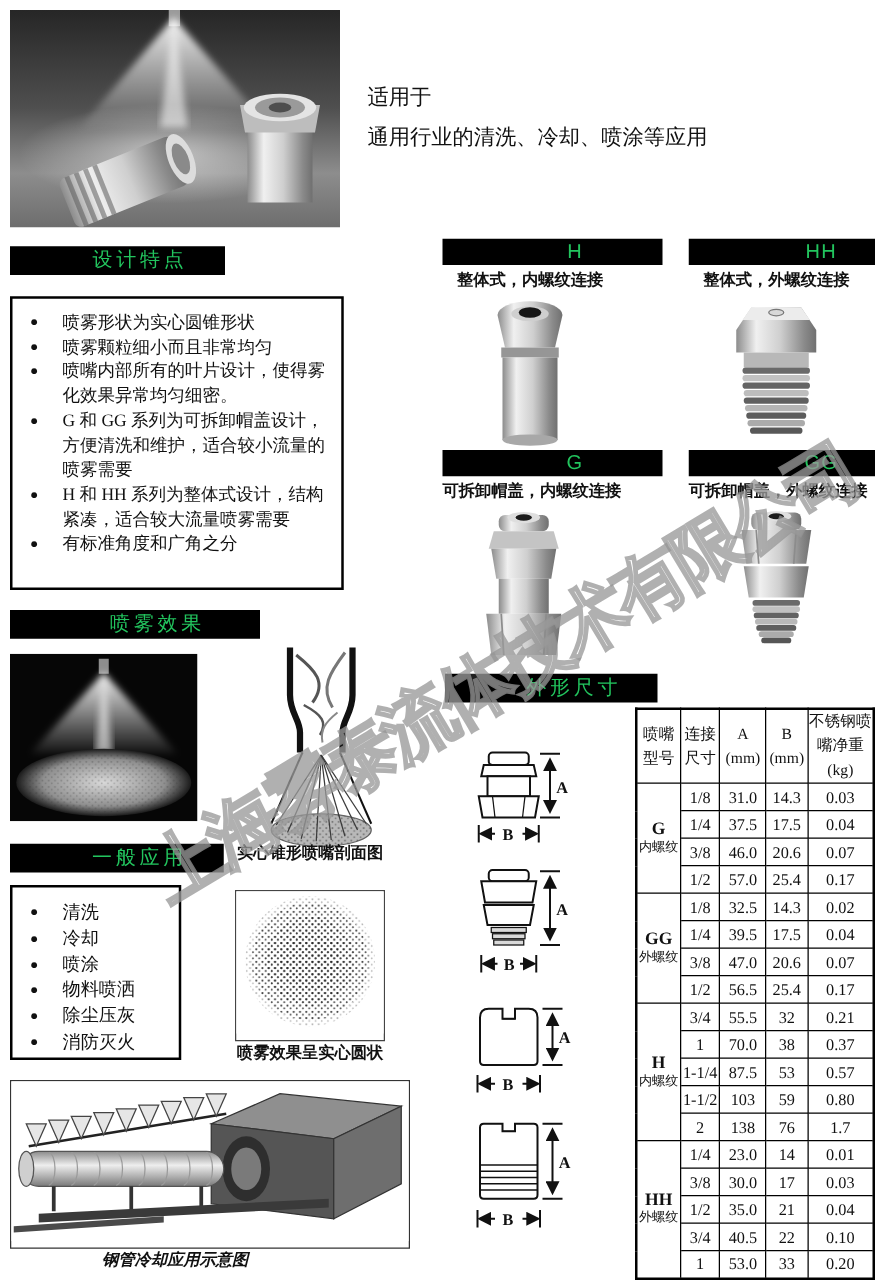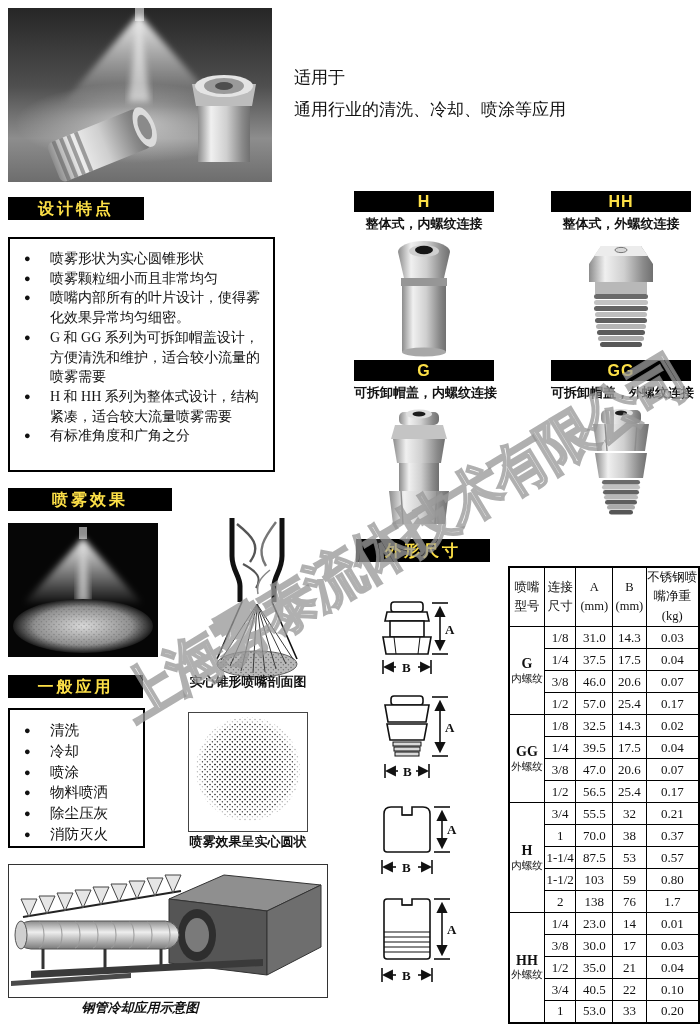--- a/index.html
+++ b/index.html
@@ -1,19 +1,19 @@
 <!DOCTYPE html>
 <html><head>
 <meta charset="utf-8">
 <style>
   html,body{margin:0;padding:0;background:#fff;}
   #page{position:relative;width:700px;height:1024px;background:#fff;overflow:hidden;
         font-family:"Liberation Serif","DejaVu Serif",serif;color:#111;}
-  .black-bar{position:absolute;background:#000;color:#fde047;text-align:center;
-             font-family:"Liberation Sans","DejaVu Sans",sans-serif;font-weight:bold;}
+  .black-bar{position:absolute;background:#000;color:#22c55e;text-align:center;
+             font-family:"Liberation Sans","DejaVu Sans",sans-serif;font-weight:normal;padding-left:36px;}
   .sec-bar{height:23px;line-height:23px;font-size:16px;letter-spacing:3px;}
   .model-bar{height:21px;line-height:21px;font-size:16px;letter-spacing:1px;}
   .caption{position:absolute;font-weight:bold;font-size:13px;text-align:center;white-space:nowrap;}
   .box{position:absolute;border:2px solid #000;background:#fff;box-sizing:border-box;}
   ul.blist{list-style:none;margin:0;padding:10px 6px 0 14px;}
   ul.blist li{display:flex;gap:12px;margin:0;}
   .blt{flex:none;width:14px;font-size:11px;}
   #features-box ul.blist li{line-height:19.7px;font-size:14px;}
   #apps-box ul.blist li{line-height:20.8px;font-size:14.5px;}
   .title{position:absolute;left:294px;top:12px;font-size:22px;font-weight:bold;letter-spacing:1px;}

